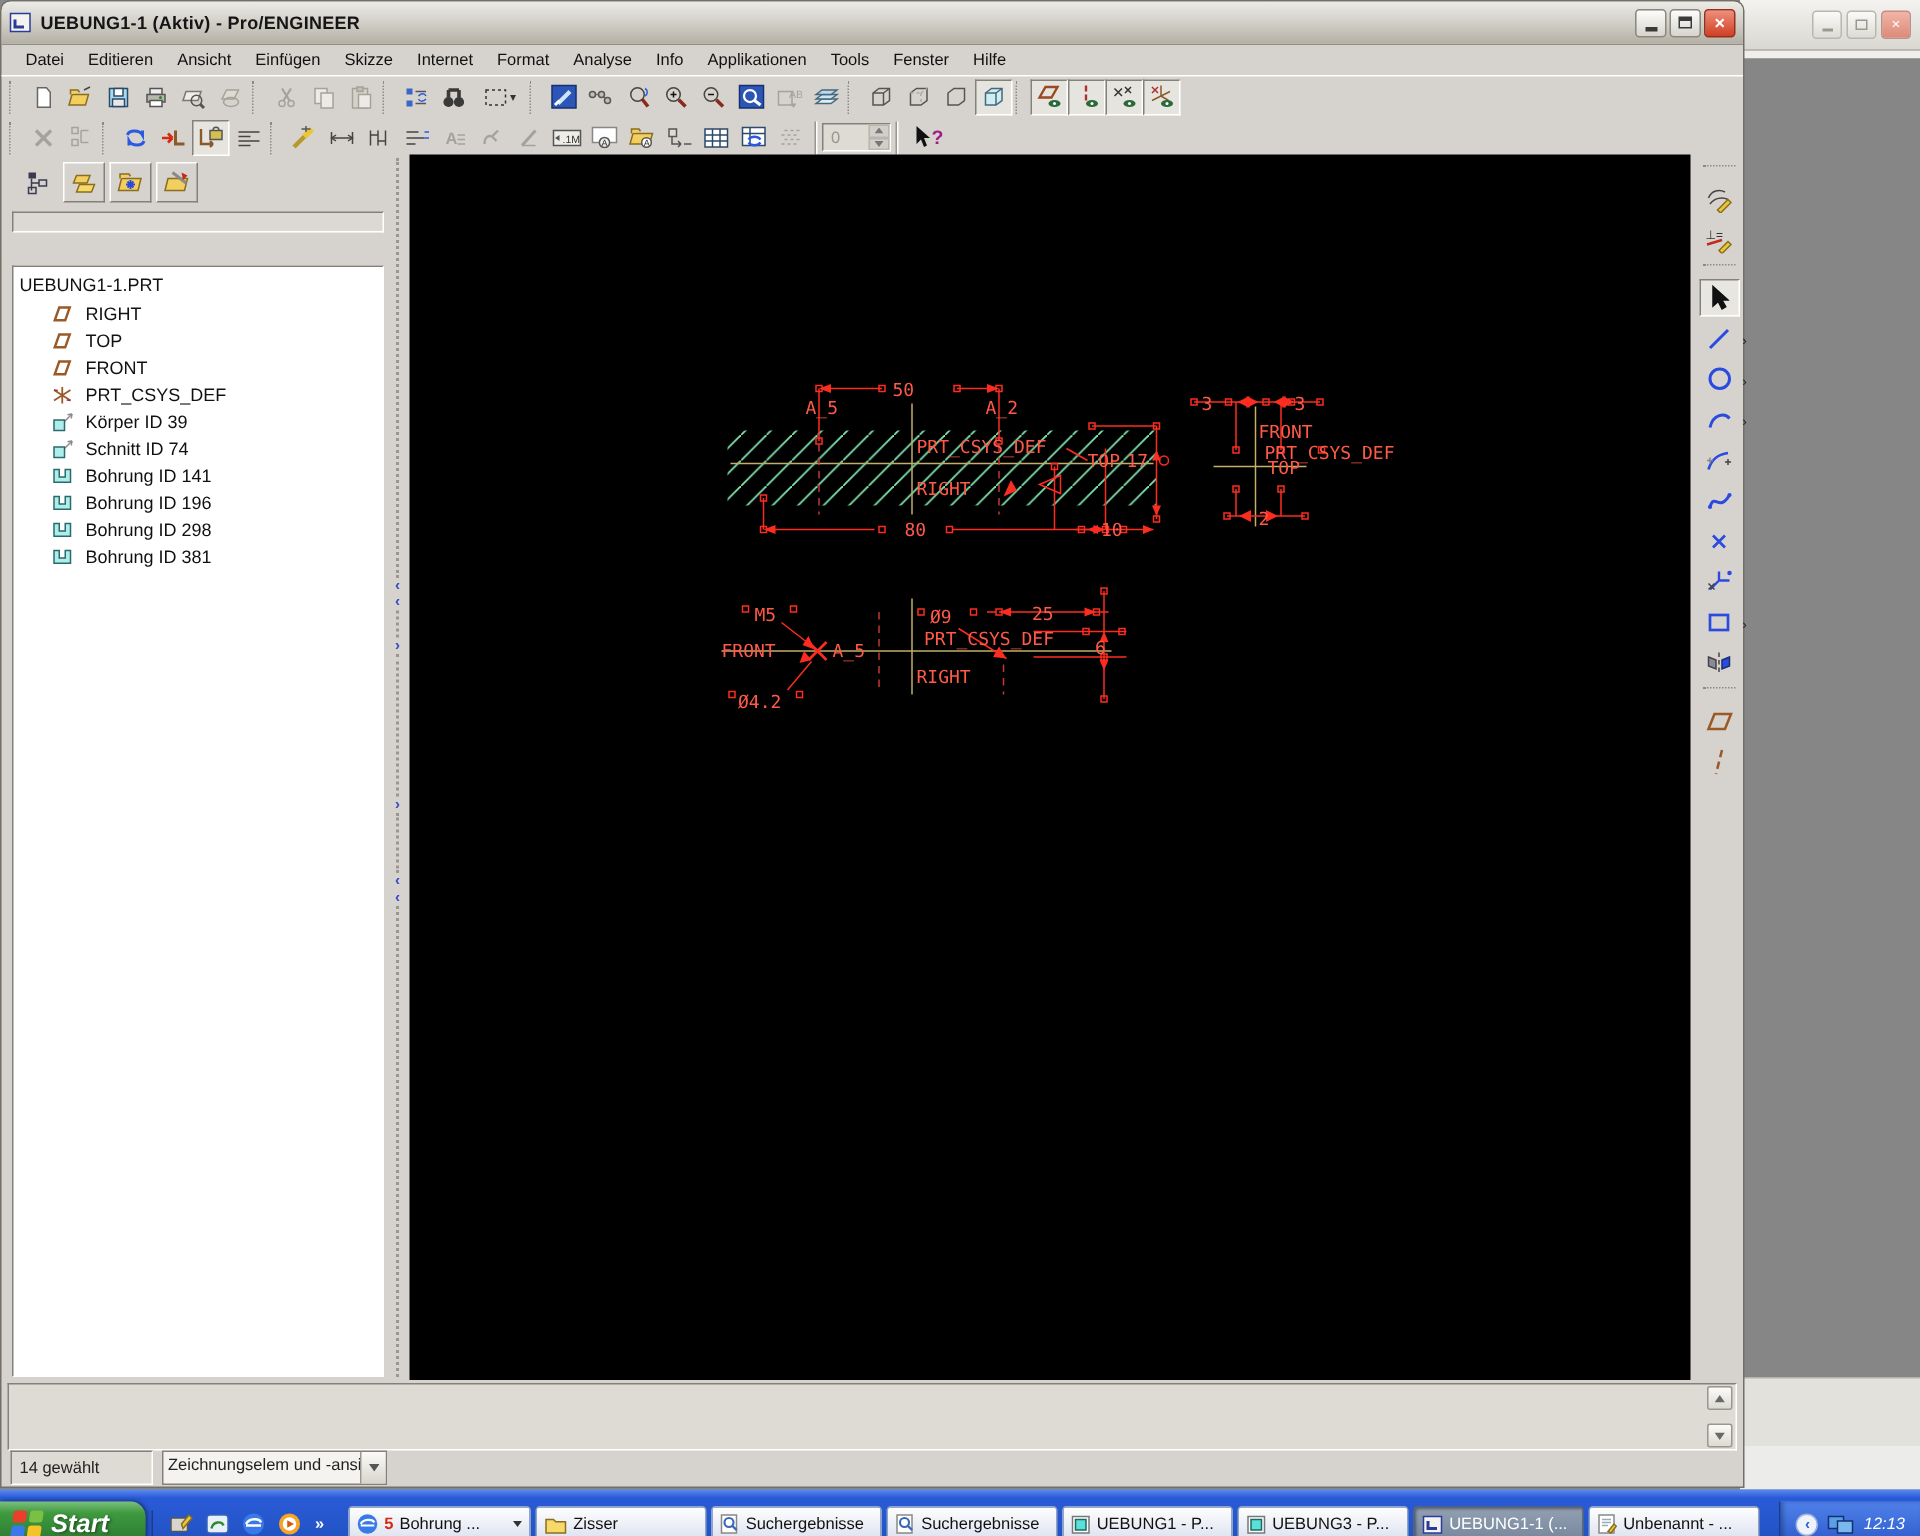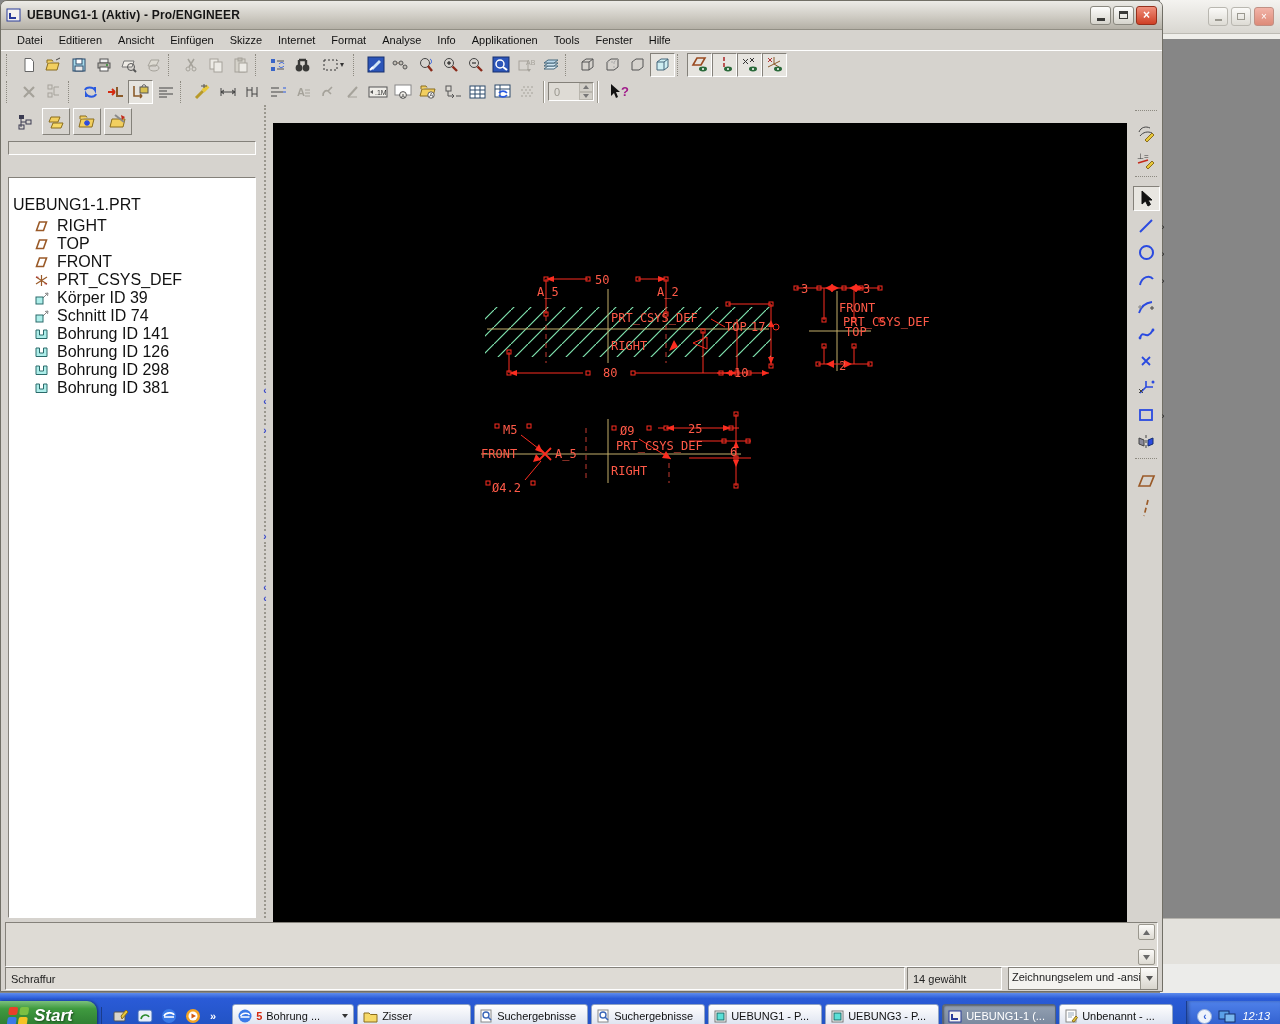--- a/index.html
+++ b/index.html
@@ -42,32 +42,32 @@
 
   
   .nav { position:absolute; left:6px; top:104px; width:250px; bottom:73px; }
   .ntabs { height:32px; display:flex; align-items:flex-end; gap:3px; padding:2px 2px 2px 4px; }
   .ntab { width:28px; height:27px; display:flex; align-items:center; justify-content:center; border:1px solid transparent; }
   .ntab.raised { border-color:#fff #84817a #84817a #fff; background:#d6d3ce; }
   .nbtns { display:flex; gap:10px; padding:1px 3px; }
   .navbtn { height:19px; padding:0 10px; font-size:11px; color:#222; background:linear-gradient(#ffffff,#e4e1da); border:1px solid #9a978e; border-radius:3px; display:flex; align-items:center; gap:5px; }
   .caret { width:0; height:0; border-left:3px solid transparent; border-right:3px solid transparent; border-top:4px solid #444; }
   .nheader { height:14px; margin:4px 1px 0 1px; background:#dcd9d3; border:1px solid; border-color:#84817a #fff #fff #84817a; }
-  .tree { position:absolute; top:72px; left:1px; right:1px; bottom:0; background:#fff; border:1px solid; border-color:#84817a #fff #fff #84817a; font-size:16px; color:#111; padding-top:16px; overflow:hidden; }
+  .tree { position:absolute; top:72px; left:1px; right:1px; bottom:0; background:#fff; border:1px solid; border-color:#84817a #fff #fff #84817a; font-size:12px; color:#111; padding-top:3px; overflow:hidden; }
   .troot { padding:2px 4px 3px 4px; }
   .titem { display:flex; align-items:center; height:18px; padding-left:24px; gap:8px; }
   .ti { width:16px; display:flex; justify-content:center; }
 
   
   .splitter { position:absolute; left:256px; top:104px; width:16px; bottom:73px; display:flex; flex-direction:column; align-items:center; color:#3646c8; font-size:10px; font-weight:bold; }
   .splitter .dots { flex:0 0 auto; width:3px; border-left:2px dotted #9a978e; }
   .sp-ch { line-height:11px; }
 
   
-  .canvas { position:absolute; left:272px; top:102px; width:854px; height:817px; background:#000;margin-top:20px; }
+  .canvas { position:absolute; left:272px; top:102px; width:854px; height:817px; background:#000; }
 
   
   .rtools { position:absolute; left:1128px; top:104px; width:34px; bottom:73px; display:flex; flex-direction:column; align-items:center; padding-top:2px; }
   .rtb { width:27px; height:25px; margin:1px 0; display:flex; align-items:center; justify-content:center; position:relative; border:1px solid transparent; }
   .rtb.pressed { border-color:#84817a #fff #fff #84817a; background:#e8e6e1; }
   .rfly { position:absolute; right:-6px; top:8px; font-size:9px; color:#222; }
   .rgrip { width:22px; height:6px; border-top:1px dotted #8d8a81; margin:3px 0; }
 
   
   .msg { position:absolute; left:4px; right:4px; top:921px; height:45px; background:#dedbd5; border:1px solid; border-color:#84817a #fff #fff #84817a; }
@@ -604,21 +604,21 @@
               </svg>
             </span>
             <span>Bohrung ID 141</span>
           </div>
         <div class="titem">
             <span class="ti">
               <svg width="15" height="12">
                 <path d="M2 2 H5.5 V7 H9.5 V2 H13 V10.5 H2 Z" fill="#aeeeea" stroke="#2a6a6a"></path>
               </svg>
             </span>
-            <span>Bohrung ID 126</span>
+            <span>Bohrung ID 196</span>
           </div>
         <div class="titem">
             <span class="ti">
               <svg width="15" height="12">
                 <path d="M2 2 H5.5 V7 H9.5 V2 H13 V10.5 H2 Z" fill="#aeeeea" stroke="#2a6a6a"></path>
               </svg>
             </span>
             <span>Bohrung ID 298</span>
           </div>
         <div class="titem">
@@ -918,23 +918,20 @@
             </svg>
           </div>
         <div class="sbtn">
             <svg width="7" height="5">
               <path d="M0 0 L3.5 5 L7 0 Z" fill="#6a6a6a"></path>
             </svg>
           </div>
       </div>
     </div>
     <div class="sbar">
-      <div class="scell msgtxt">
-          <span>Schraffur</span>
-        </div>
       <div class="scell count">
           <span>14 gewählt</span>
         </div>
       <div class="combo">
         <div class="cval">Zeichnungselem und -ansic</div>
         <div class="cbtn">
             <svg width="7" height="5">
               <path d="M0 0 L3.5 5 L7 0 Z" fill="#555"></path>
             </svg>
           </div>

